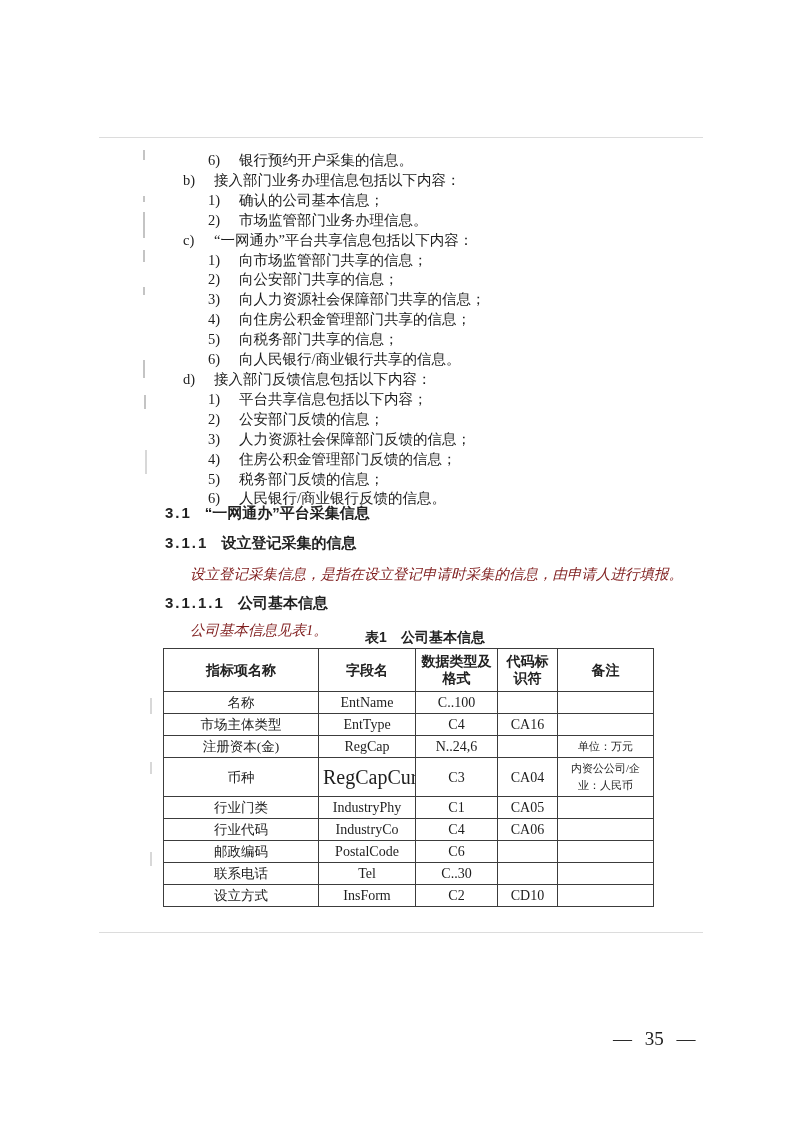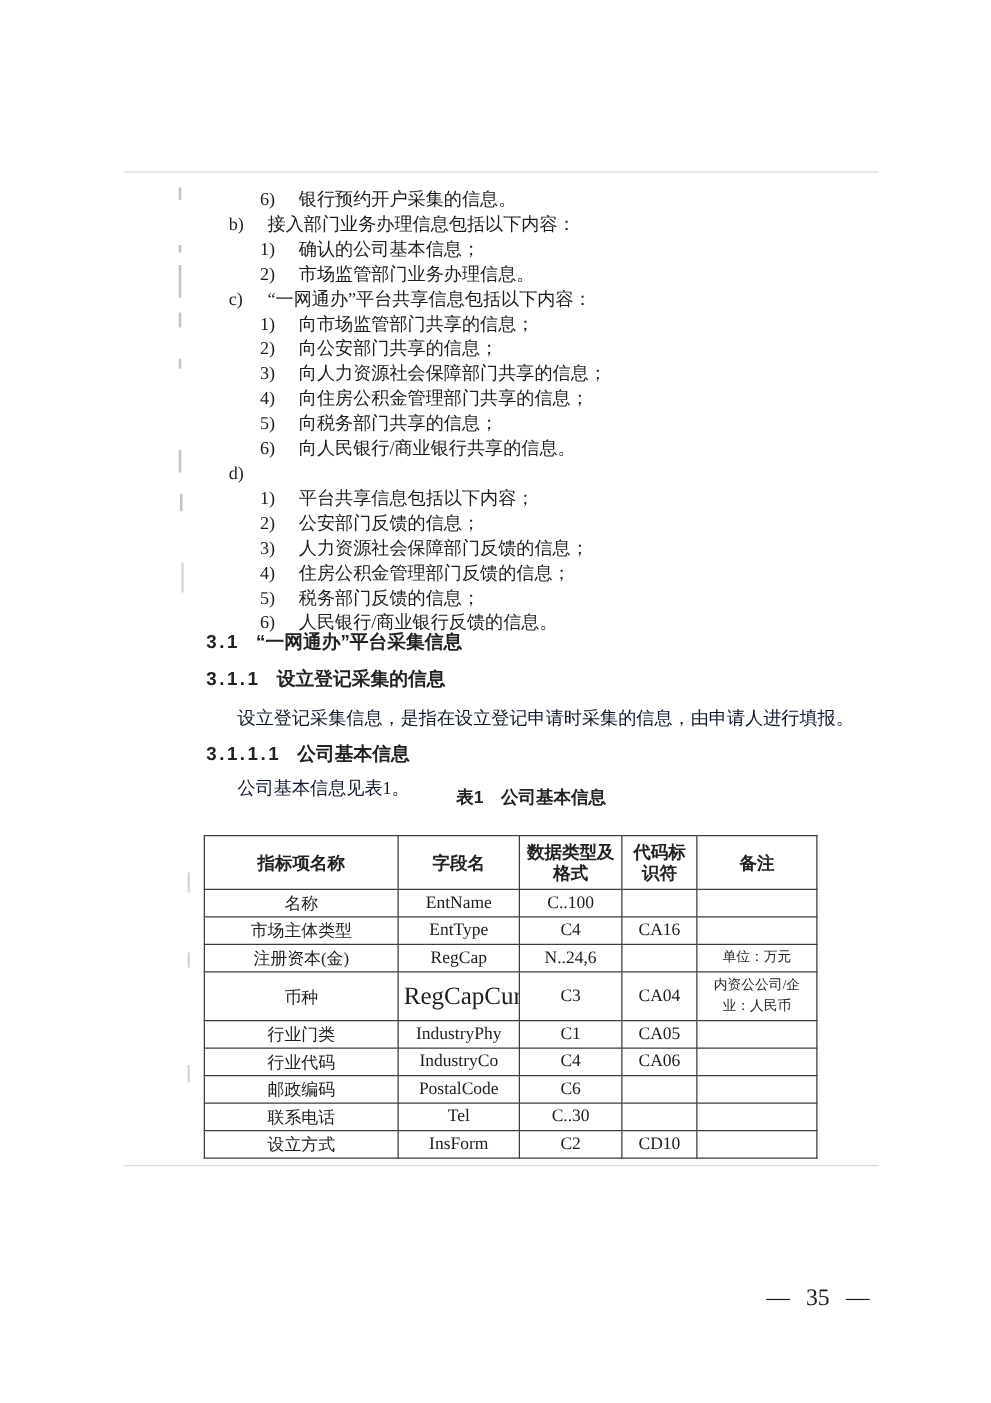--- a/index.html
+++ b/index.html
@@ -16,29 +16,29 @@
   .tick.light{background:#d8d8d8;}
 
   .list-block{position:absolute;left:165px;top:151px;width:480px;font-size:14.5px;line-height:19.9px;white-space:nowrap;}
   .li{display:flex;}
   .li.lv1{padding-left:18px;}
   .li.lv2{padding-left:43px;}
   .li .marker{display:inline-block;width:31px;flex:0 0 31px;}
 
   .heading{position:absolute;left:165px;font-family:"Liberation Sans", sans-serif;font-weight:bold;font-size:15px;white-space:nowrap;color:#222;text-align:right;}
   .heading .h-num{letter-spacing:2px;margin-right:13px;font-family:"Liberation Sans", sans-serif;}
-  .para{position:absolute;left:165px;font-size:14.5px;white-space:nowrap;color:#0f172a;}
+  .para{position:absolute;left:165px;font-size:14.5px;white-space:nowrap;color:#7f1d1d;font-style:italic;}
   .indent{padding-left:25px;}
 
   .tbl-caption{position:absolute;left:165px;top:629px;width:520px;text-align:center;
     font-family:"Liberation Sans", sans-serif;font-weight:bold;font-size:14px;color:#222;}
   .tbl-caption .cap-label{margin-right:14px;}
 
   table.data{position:absolute;left:163px;top:648px;border-collapse:collapse;table-layout:fixed;width:490px;
-    font-size:14px;color:#1d1d1d;margin-top:20px;}
+    font-size:14px;color:#1d1d1d;}
   table.data th,table.data td{border:1px solid #3c3c3c;overflow:hidden;}
   table.data th{font-family:"Liberation Sans", sans-serif;font-weight:bold;text-align:center;
     padding:4px 2px;line-height:17px;font-size:14px;color:#222;}
   table.data td{padding:2px 4px;line-height:17px;text-align:center;}
   td.c-name{text-align:center;font-size:13.5px;}
   td.c-field{font-family:"Liberation Serif", serif;}
   td.large-field{font-size:20px;}
   td.c-remark{font-size:11px;line-height:16px;}
 
   .page-number{position:absolute;left:613px;top:1028px;font-size:19px;color:#1d1d1d;
@@ -103,20 +103,21 @@
     <div class="li lv2">
         <span class="marker">5)</span>
         <span>向税务部门共享的信息；</span>
       </div>
     <div class="li lv2">
         <span class="marker">6)</span>
         <span>向人民银行/商业银行共享的信息。</span>
       </div>
     <div class="li lv1">
         <span class="marker">d)</span>
+        <span>接入部门反馈信息包括以下内容：</span>
       </div>
     <div class="li lv2">
         <span class="marker">1)</span>
         <span>平台共享信息包括以下内容；</span>
       </div>
     <div class="li lv2">
         <span class="marker">2)</span>
         <span>公安部门反馈的信息；</span>
       </div>
     <div class="li lv2">

